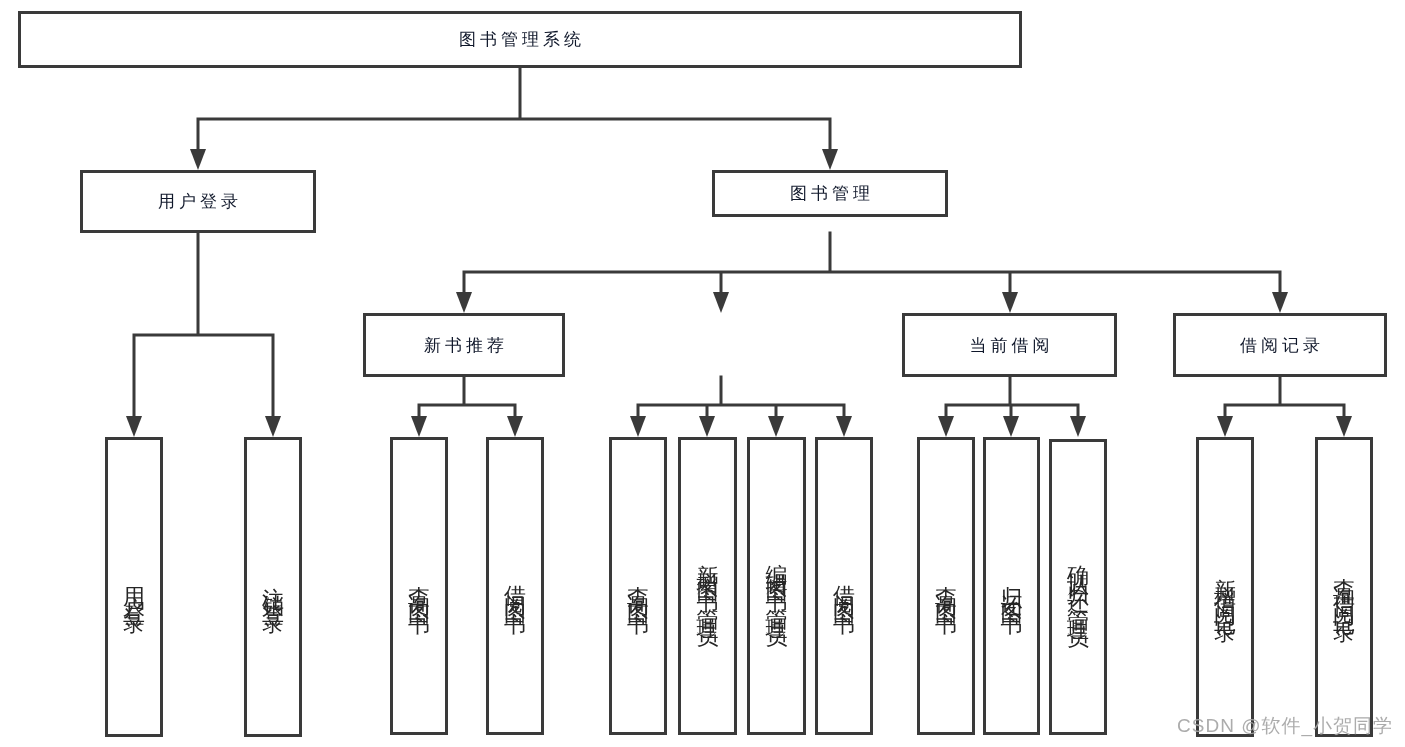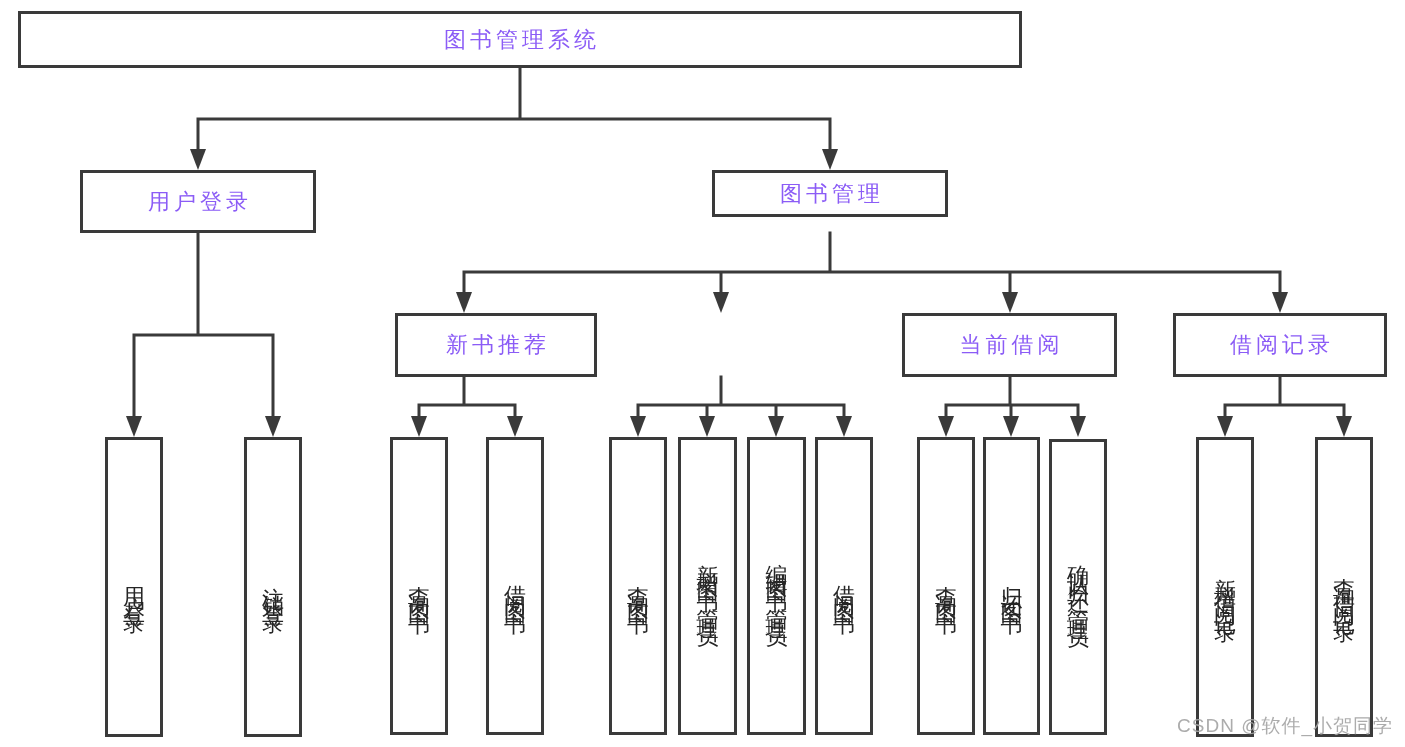--- a/index.html
+++ b/index.html
@@ -21,24 +21,24 @@
     position: absolute;
     box-sizing: border-box;
     background: #ffffff;
     border: 3px solid #3a3a3a;
     display: flex;
     align-items: center;
     justify-content: center;
     z-index: 2;
   }
   .node.h .label {
-    font-size: 22px;
+    font-size: 17px;
     letter-spacing: 4px;
     text-indent: 4px;
-    color: #8b5cf6;
+    color: #0f172a;
     white-space: nowrap;
   }
   .node.v .label {
     writing-mode: vertical-rl;
     text-orientation: mixed;
     font-size: 22px;
     letter-spacing: 9px;
     line-height: 1;
     color: #262626;
     white-space: nowrap;
@@ -107,21 +107,21 @@
     <span class="label">图书管理系统</span>
   </div>
 
   <div class="node h" style="left:80px; top:170px; width:236px; height:63px;">
     <span class="label">用户登录</span>
   </div>
   <div class="node h" style="left:712px; top:170px; width:236px; height:47px;">
     <span class="label">图书管理</span>
   </div>
 
-  <div class="node h" style="left:363px; top:313px; width:202px; height:64px;margin-left:32px;">
+  <div class="node h" style="left:363px; top:313px; width:202px; height:64px;">
     <span class="label">新书推荐</span>
   </div>
   <div class="node h" style="left:902px; top:313px; width:215px; height:64px;">
     <span class="label">当前借阅</span>
   </div>
   <div class="node h" style="left:1173px; top:313px; width:214px; height:64px;">
     <span class="label">借阅记录</span>
   </div>
 
   <div class="node v" style="left:105px; top:437px; width:58px; height:300px;">

